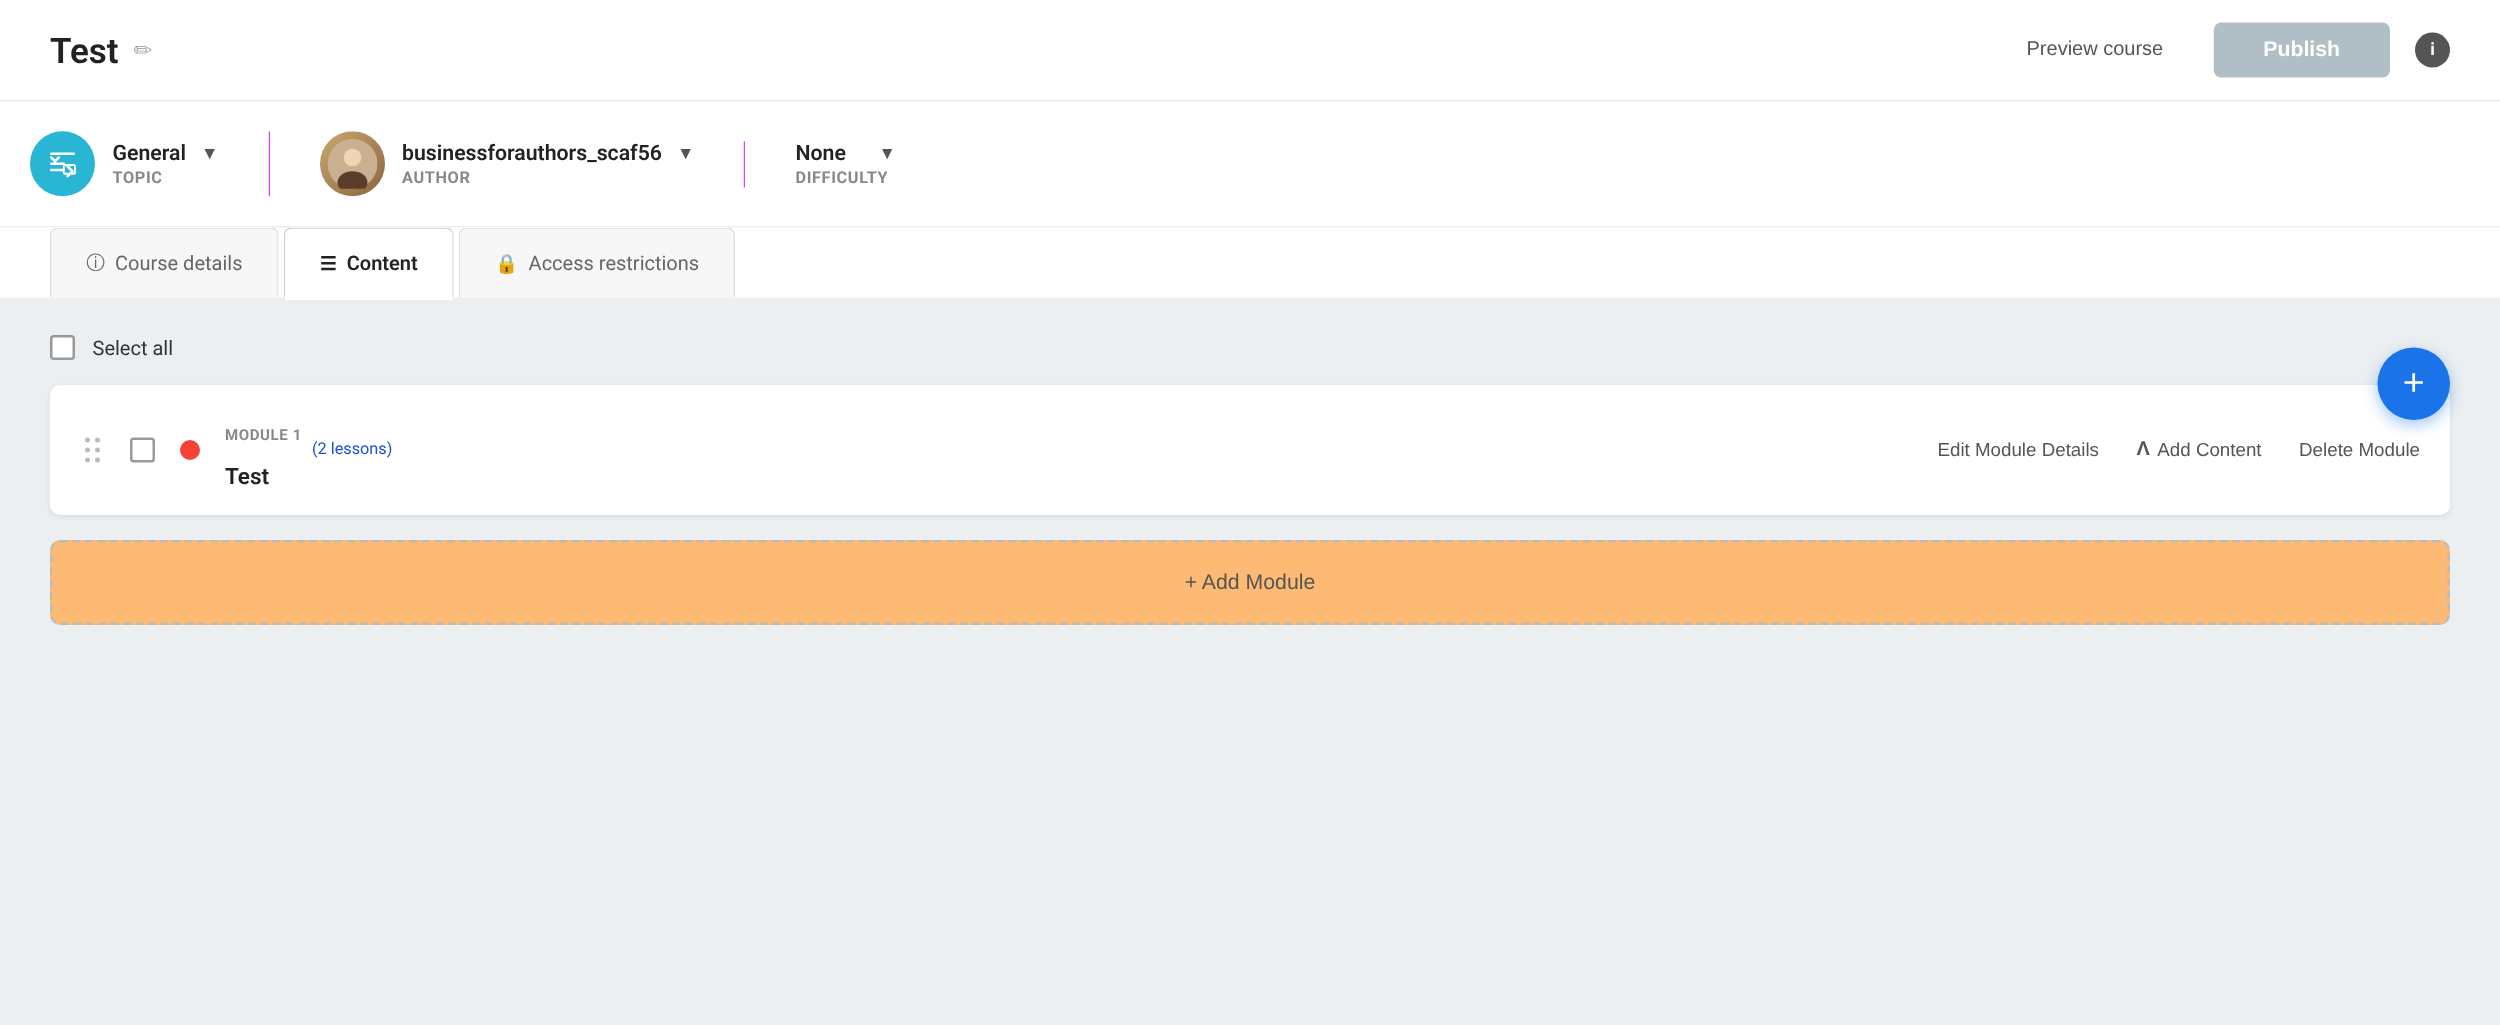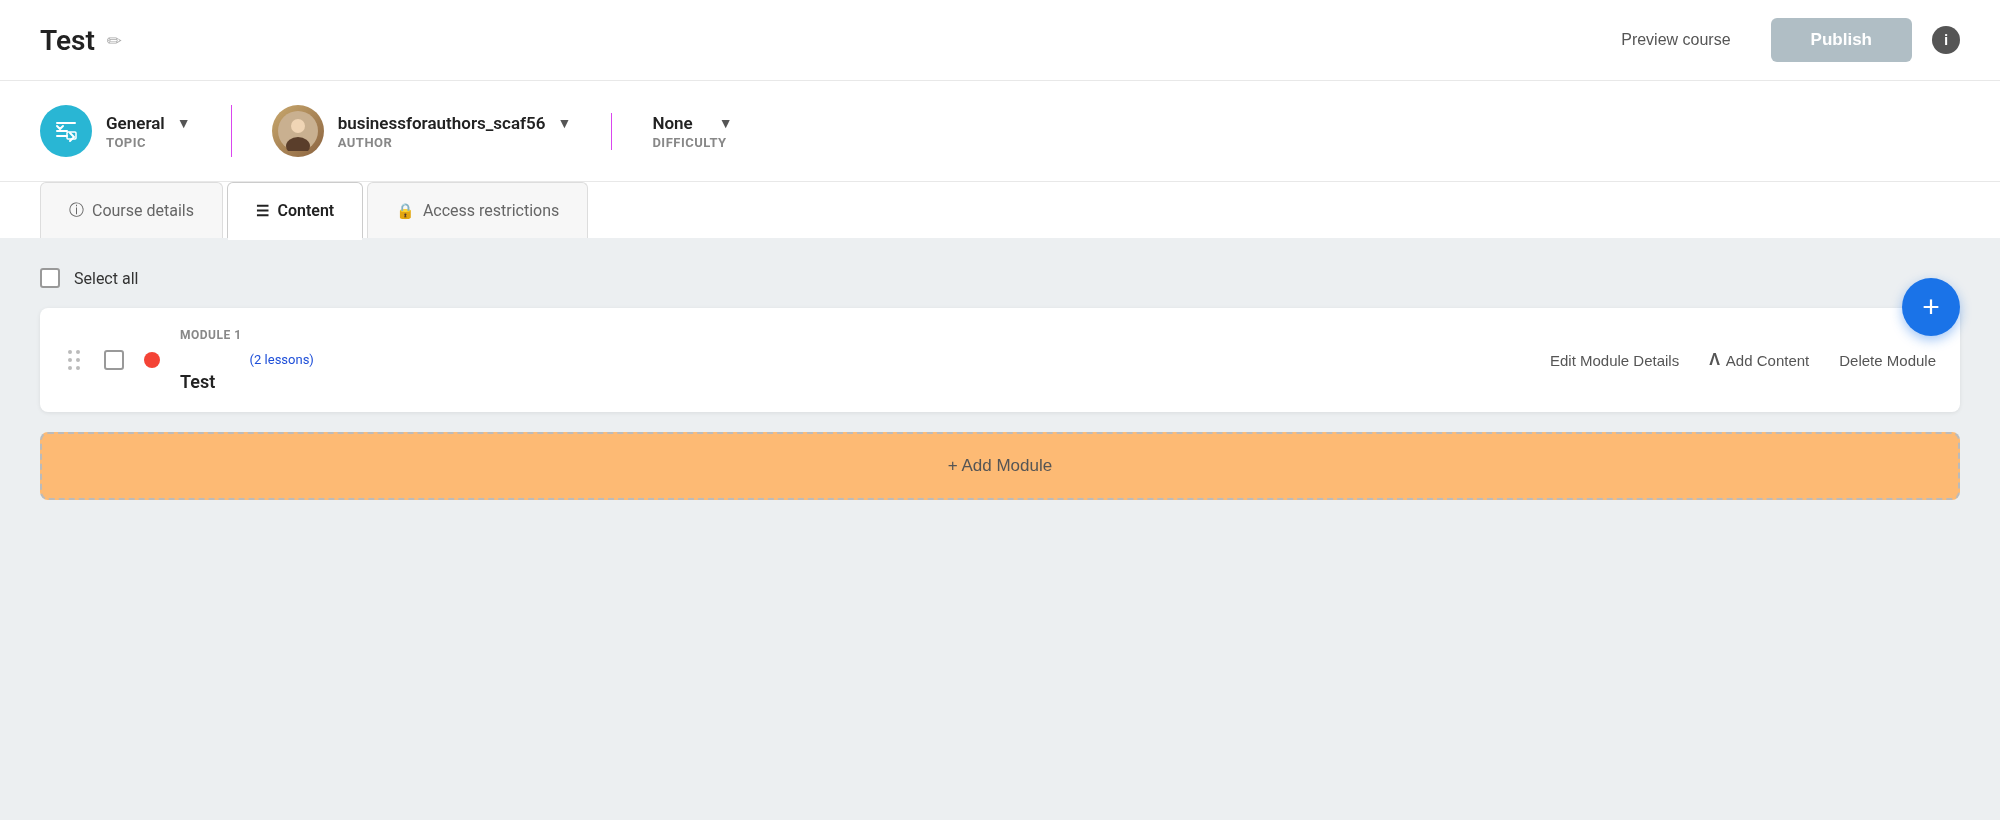--- a/index.html
+++ b/index.html
@@ -70,21 +70,21 @@
       justify-content: center;
       font-size: 14px;
       font-weight: 700;
       cursor: pointer;
     }
 
     
     .meta-row {
       display: flex;
       align-items: center;
-      padding: 24px 40px;
+      padding: 24px 24px;
       gap: 0;
       border-bottom: 1px solid #e8e8e8;
     }
     .meta-item {
       display: flex;
       align-items: center;
       gap: 14px;
       padding: 0 40px 0 0;
     }
     .meta-item + .meta-item {
@@ -280,20 +280,21 @@
       height: 16px;
       border-radius: 50%;
       background: #f44336;
       flex-shrink: 0;
     }
     .module-info {
       flex: 1;
     }
     .module-header-row {
       display: flex;
+      align-items: center;
       gap: 8px;
       margin-bottom: 4px;
     }
     .module-tag {
       font-size: 12px;
       font-weight: 700;
       color: #888;
       text-transform: uppercase;
       letter-spacing: 0.5px;
     }

